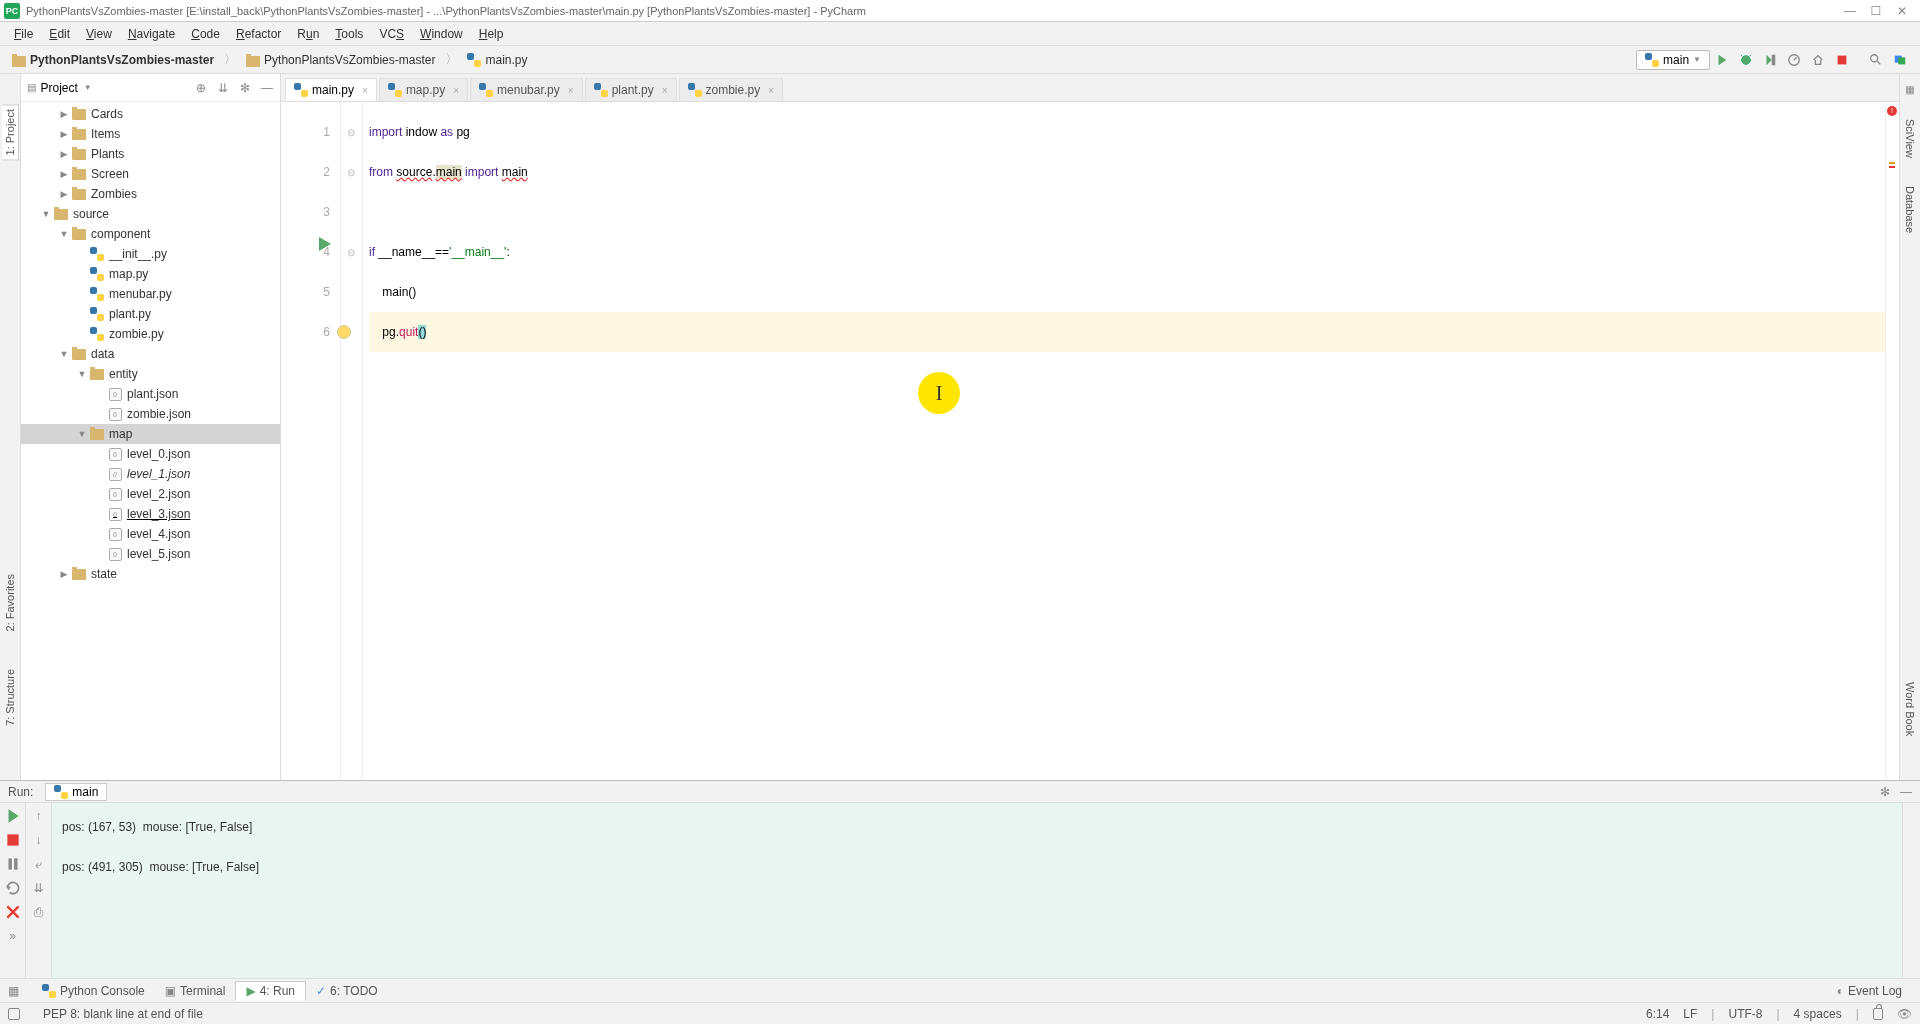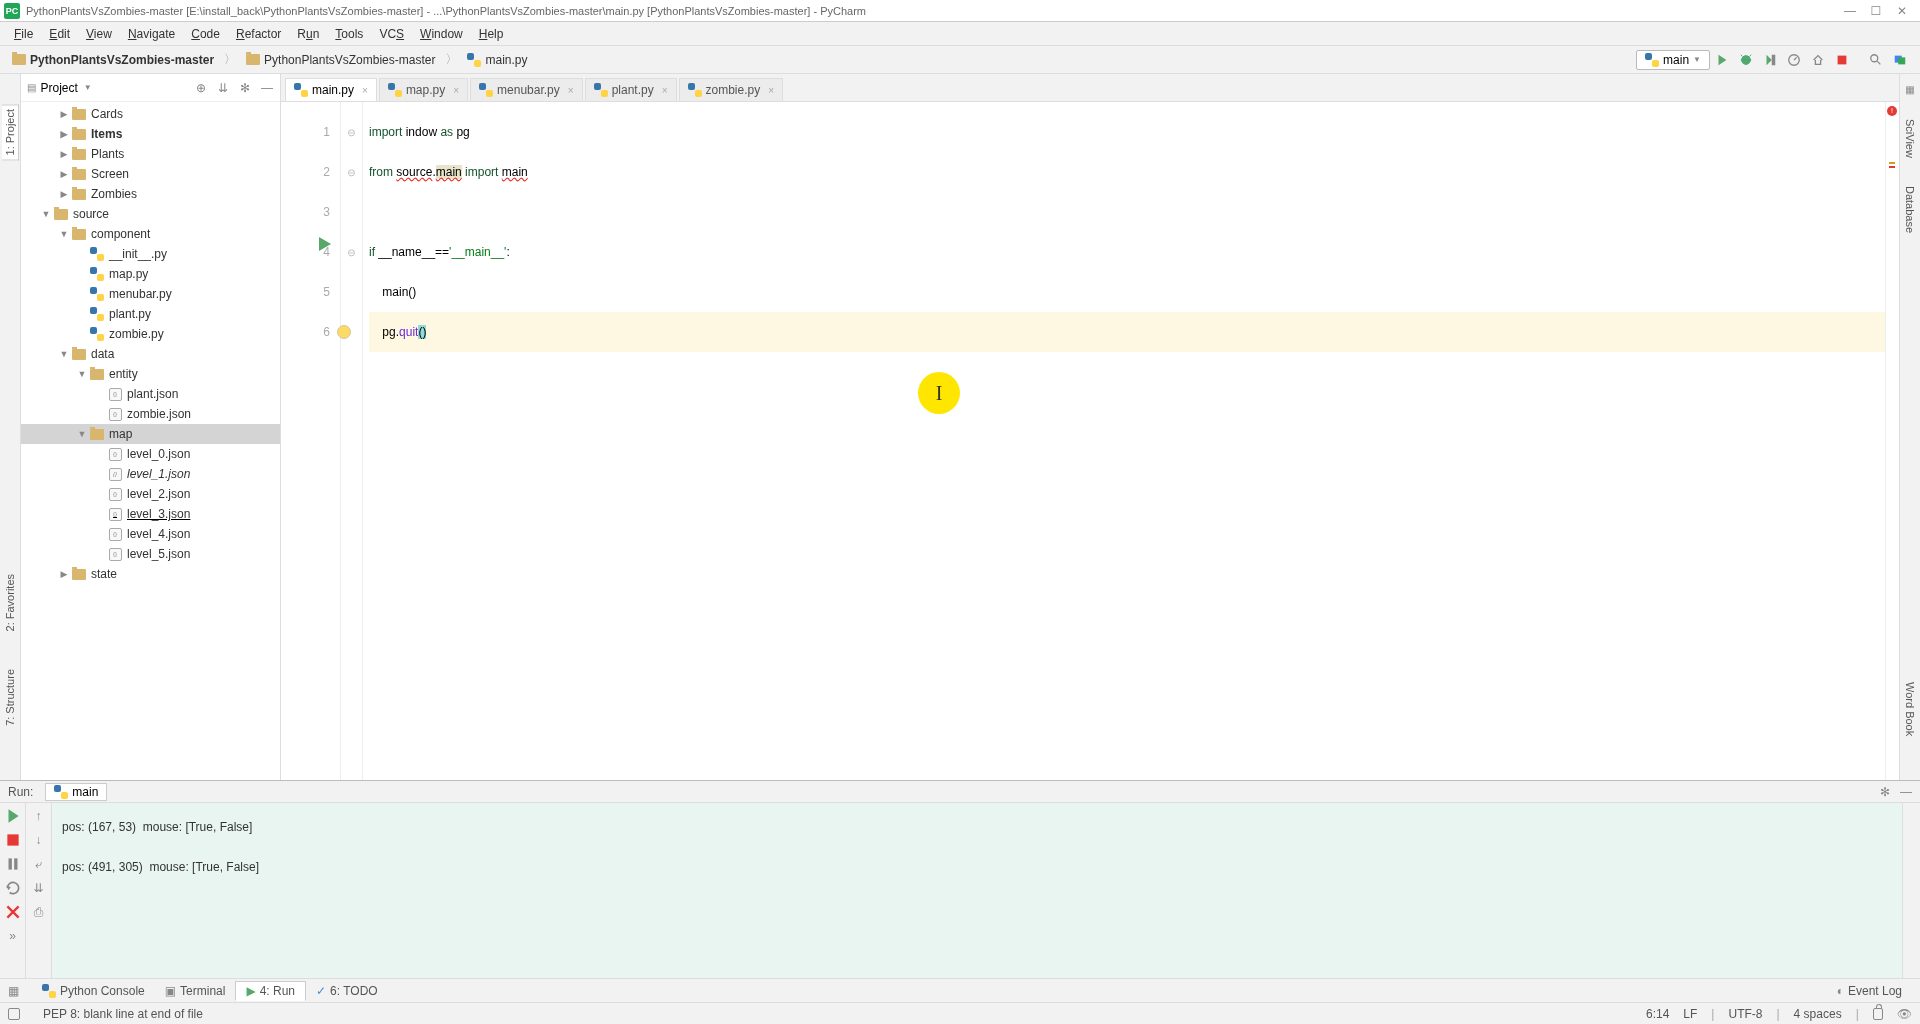--- a/index.html
+++ b/index.html
@@ -13,21 +13,21 @@
 .win-btn { width: 12px; height: 12px; cursor: pointer; color: #888; display: flex; align-items: center; justify-content: center; }
 
 
 .menubar { height: 24px; background: #f2f2f2; display: flex; align-items: center; padding: 0 6px; border-bottom: 1px solid #ddd; }
 .menubar span { padding: 0 8px; color: #333; cursor: pointer; text-align: right; }
 .menubar span u { text-decoration: underline; }
 
 
 .navbar { height: 28px; background: #f2f2f2; display: flex; align-items: center; padding: 0 8px; border-bottom: 1px solid #ddd; }
 .breadcrumb { display: flex; align-items: center; gap: 4px; flex: 1; }
-.breadcrumb-item { display: flex; align-items: center; gap: 4px; padding: 2px 4px; color: #333; }
+.breadcrumb-item { display: flex; align-items: flex-end; gap: 4px; padding: 2px 4px; color: #333; }
 .breadcrumb-item:first-child { font-weight: bold; }
 .folder-icon { width: 14px; height: 11px; background: #d8b66e; border-radius: 1px; position: relative; }
 .folder-icon::before { content:''; position:absolute; top:-2px; left:0; width:5px; height:2px; background:#d8b66e; }
 .py-icon { width: 14px; height: 14px; display:inline-block; position:relative;}
 .py-icon::before { content:''; position:absolute; width:7px; height:7px; background:#3776ab; border-radius:2px; top:0; left:0;}
 .py-icon::after { content:''; position:absolute; width:7px; height:7px; background:#ffd343; border-radius:2px; bottom:0; right:0;}
 .chev { color:#999; padding:0 2px;}
 .run-config { display: flex; align-items: center; gap: 4px; border: 1px solid #bbb; padding: 2px 8px; background: #fff; border-radius: 2px; cursor: pointer; }
 .tool-btn { width: 22px; height: 22px; display: flex; align-items: center; justify-content: center; cursor: pointer; margin: 0 1px; }
 .tool-btn svg { width: 14px; height: 14px; }
@@ -62,21 +62,21 @@
 .tab .close-x { color: #aaa; margin-left: 4px; font-size:10px;}
 
 .editor-content { flex: 1; display: flex; position: relative; font-family: 'Consolas', 'Courier New', monospace; font-size: 22px; overflow: hidden;}
 .gutter { width: 60px; background: #fff; text-align: right; padding: 10px 10px 0 0; color: #aaa; border-right: 1px solid #eee;}
 .gutter-line { height: 40px; line-height:40px;}
 .fold-col { width: 22px; background:#fff; border-right: 1px solid #eee; padding-top:10px;}
 .fold-mark { height:40px; display:flex; align-items:center; justify-content:center; color:#bbb; font-size:10px;}
 .code { flex: 1; padding: 10px 0 0 6px; position: relative;}
 .code-line { height: 40px; line-height:40px; white-space: pre;}
 .code-line.hl { background: #fef8e3; }
-.kw-orange { color: #14532d; }
+.kw-orange { color: #4c1d95; }
 .str { color: #067d17; }
 .err-underline { text-decoration: underline wavy #e83030; }
 .hl-box { background: #e8e4c9; }
 .paren-hl { background: #93d9d9; }
 
 .run-gutter-icon { position:absolute; left: 38px; top: 135px; width:0; height:0; border-left: 12px solid #59a869; border-top: 7px solid transparent; border-bottom: 7px solid transparent; z-index:5;}
 .err-stripe { position:absolute; right:0; top:0; width:14px; height:100%; background:#fff; border-left:1px solid #eee;}
 .err-mark { position:absolute; right:2px; top:4px; width:10px; height:10px; background:#e53935; border-radius:50%; font-size:7px; color:#fff; text-align:center; line-height:10px;}
 .warn-mark { position:absolute; right:4px; width:6px; height:2px; background:#d4a017;}
 
@@ -233,21 +233,21 @@
       </div>
     </div>
     <div class="tree" id="tree">
         <div class="tree-item" style="padding-left: 36px;">
           <span class="tree-arrow closed"></span>
           <span class="tree-icon">
             <span class="folder-icon"></span>
           </span>
           <span class="tree-label">Cards</span>
         </div>
-        <div class="tree-item" style="padding-left: 36px; font-weight: bold;">
+        <div class="tree-item" style="padding-left: 36px;">
           <span class="tree-arrow closed"></span>
           <span class="tree-icon">
             <span class="folder-icon"></span>
           </span>
           <span class="tree-label">Items</span>
         </div>
         <div class="tree-item" style="padding-left: 36px;">
           <span class="tree-arrow closed"></span>
           <span class="tree-icon">
             <span class="folder-icon"></span>
@@ -451,21 +451,21 @@
         <div class="fold-mark" style="position:relative">
             <span style="position:absolute;left:-4px;width:14px;height:14px;background:#ffd966;border-radius:50%;border:1px solid #cc9"></span>
           </div>
       </div>
       <div class="code">
         <div class="code-line"><span class="kw-orange">import</span> <span>indow</span> <span class="kw-orange">as</span> <span>pg</span></div>
         <div class="code-line"><span class="kw-orange">from</span> <span class="err-underline">source</span><span>.</span><span class="hl-box err-underline">main</span> <span class="kw-orange">import</span> <span class="err-underline">main</span></div>
         <div class="code-line"></div>
         <div class="code-line"><span class="kw-orange">if</span> <span>__name__</span><span>==</span><span class="str">'</span><span class="str">__main__</span><span class="str">'</span><span>:</span></div>
         <div class="code-line"><span>    </span><span>main</span><span>()</span></div>
-        <div class="code-line hl"><span>    </span><span>pg</span><span>.</span><span style="color:#6d28d9">quit</span><span class="paren-hl">()</span></div>
+        <div class="code-line hl"><span>    </span><span>pg</span><span>.</span><span style="color:#be185d">quit</span><span class="paren-hl">()</span></div>
         <div class="cursor-highlight"></div>
       </div>
       <div class="err-stripe">
         <div class="err-mark">!</div>
         <div class="warn-mark" style="top:60px"></div>
         <div class="warn-mark" style="top:64px;background:#e53935"></div>
       </div>
     </div>
   </div>
 

